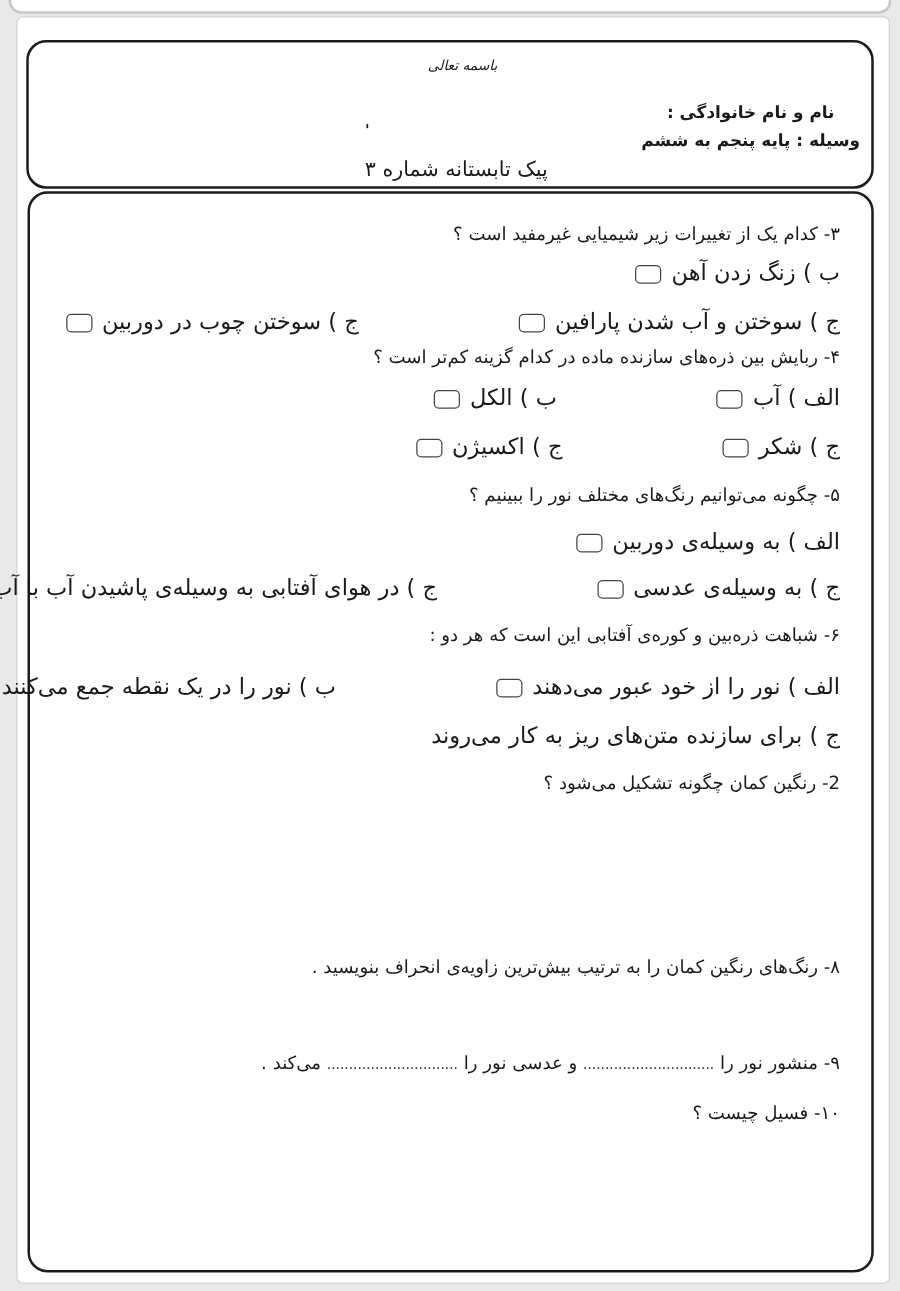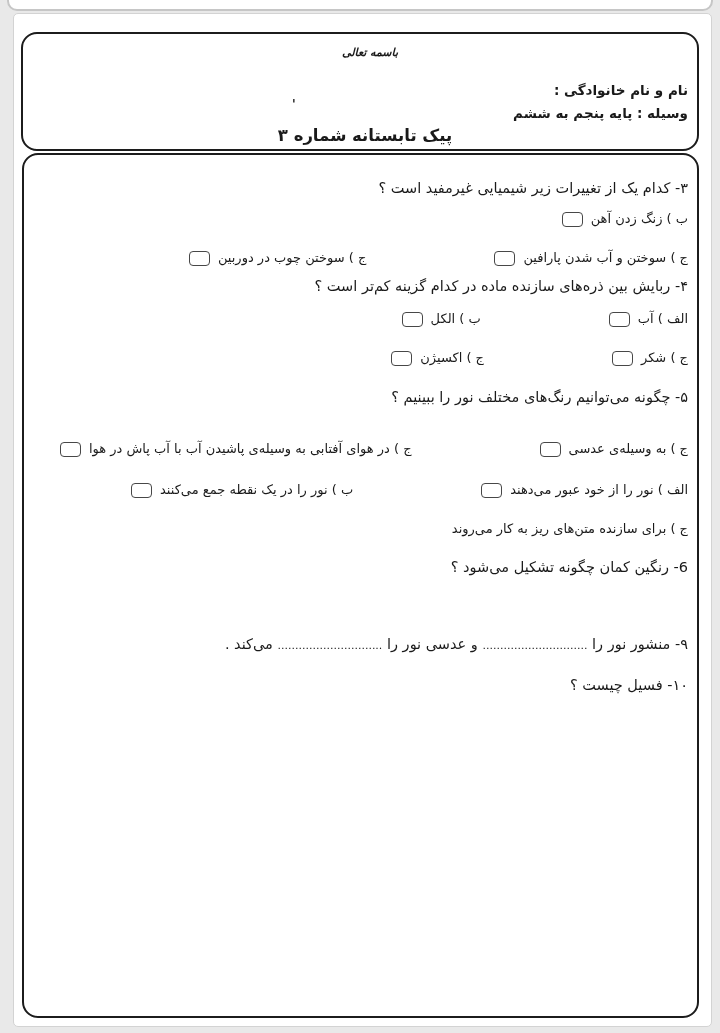--- a/index.html
+++ b/index.html
@@ -20,50 +20,50 @@
     width:699px; height:1014px;
     background:#fff; border:1px solid #d3d3d3; border-radius:5px;
     box-sizing:border-box;
   }
   .hbox {
     position:absolute; left:7px; right:12px; top:18px; height:115px;
     border:2px solid #1c1c1c; border-radius:16px;
   }
   .bismillah {
     position:absolute; top:12px; left:20px; right:0;
-    text-align:center; font-size:11px; font-weight:bold; font-style:italic;
+    text-align:center; font-size:11px; font-weight:normal; font-style:italic;
     direction:rtl;
   }
   .hdr-right {
     position:absolute; top:45px; right:9px;
-    text-align:right; font-size:13.5px; font-weight:bold; line-height:23px;
+    text-align:center; font-size:13.5px; font-weight:bold; line-height:23px;
     direction:rtl;
   }
   .stray {
     position:absolute; top:63px; left:269px;
     font-size:12px; font-weight:bold;
   }
   .wtitle {
     position:absolute; bottom:4px; left:10px; right:0;
-    text-align:center; font-size:16.5px; font-weight:bold; direction:rtl;
+    text-align:center; font-size:16.5px; font-weight:normal; direction:rtl;
   }
   .qbox {
     position:absolute; left:8px; right:12px; top:139px; height:865px;
     border:2px solid #1c1c1c; border-radius:16px;
-    box-sizing:border-box; padding:0 9px;
+    box-sizing:border-box; padding:0 25px;
     direction:rtl;
   }
   .q {
     font-size:14.5px; line-height:22px; text-align:right; direction:rtl;
   }
   .orow {
     display:flex; column-gap:128px; line-height:22px; direction:rtl;
   }
   .opt {
-    white-space:nowrap; font-size:13px; display:flex; align-items:center;
+    white-space:nowrap; font-size:18px; display:flex; align-items:center;
     direction:rtl;
   }
   .cb {
     width:19px; height:13px; flex:0 0 auto;
     border:1.5px solid #474747; border-radius:4px; background:#fff;
     margin-inline-start:8px;
   }
   .dots { letter-spacing:1px; font-size:11px; color:#222; }
   .mt22{margin-top:22px}.mt9{margin-top:9px}.mt17{margin-top:17px}
   .mt20{margin-top:6px}.mt11{margin-top:11px}.mt15{margin-top:15px}
@@ -124,51 +124,57 @@
         <span class="cb"></span>
       </span>
       <span class="opt">
         <span>ج ) اکسیژن</span>
         <span class="cb"></span>
       </span>
     </div>
 
     <div class="q mt17">۵- چگونه می‌توانیم رنگ‌های مختلف نور را ببینیم ؟</div>
     <div class="orow mt15">
+      <span class="opt">
+        <span>الف ) به وسیله‌ی دوربین</span>
+        <span class="cb"></span>
+      </span>
     </div>
     <div class="orow mt15">
       <span class="opt">
         <span>ج ) به وسیله‌ی عدسی</span>
         <span class="cb"></span>
       </span>
       <span class="opt">
         <span>ج ) در هوای آفتابی به وسیله‌ی پاشیدن آب با آب پاش در هوا</span>
         <span class="cb"></span>
       </span>
     </div>
 
+    <div class="q mt16">۶- شباهت ذره‌بین و کوره‌ی آفتابی این است که هر دو :</div>
     <div class="orow mt19">
       <span class="opt">
         <span>الف ) نور را از خود عبور می‌دهند</span>
         <span class="cb"></span>
       </span>
       <span class="opt">
         <span>ب ) نور را در یک نقطه جمع می‌کنند</span>
         <span class="cb"></span>
       </span>
     </div>
     <div class="orow mt17">
       <span class="opt">
         <span>ج ) برای سازنده متن‌های ریز به کار می‌روند</span>
 
       </span>
     </div>
 
-    <div class="q mt16">6- رنگین کمان چگونه تشکیل می‌شود ؟</div>
+    <div class="q mt16">2- رنگین کمان چگونه تشکیل می‌شود ؟</div>
 
+    <div class="q mt125">۸- رنگ‌های رنگین کمان را به ترتیب بیش‌ترین زاویه‌ی انحراف بنویسید .</div>
 
     <div class="q mt55">
       <span>۹- منشور نور را</span>
       <span class="dots">..............................</span>
       <span>و عدسی نور را</span>
       <span class="dots">..............................</span>
       <span>می‌کند .</span>
     </div>
 
     <div class="q mt17">۱۰- فسیل چیست ؟</div>

